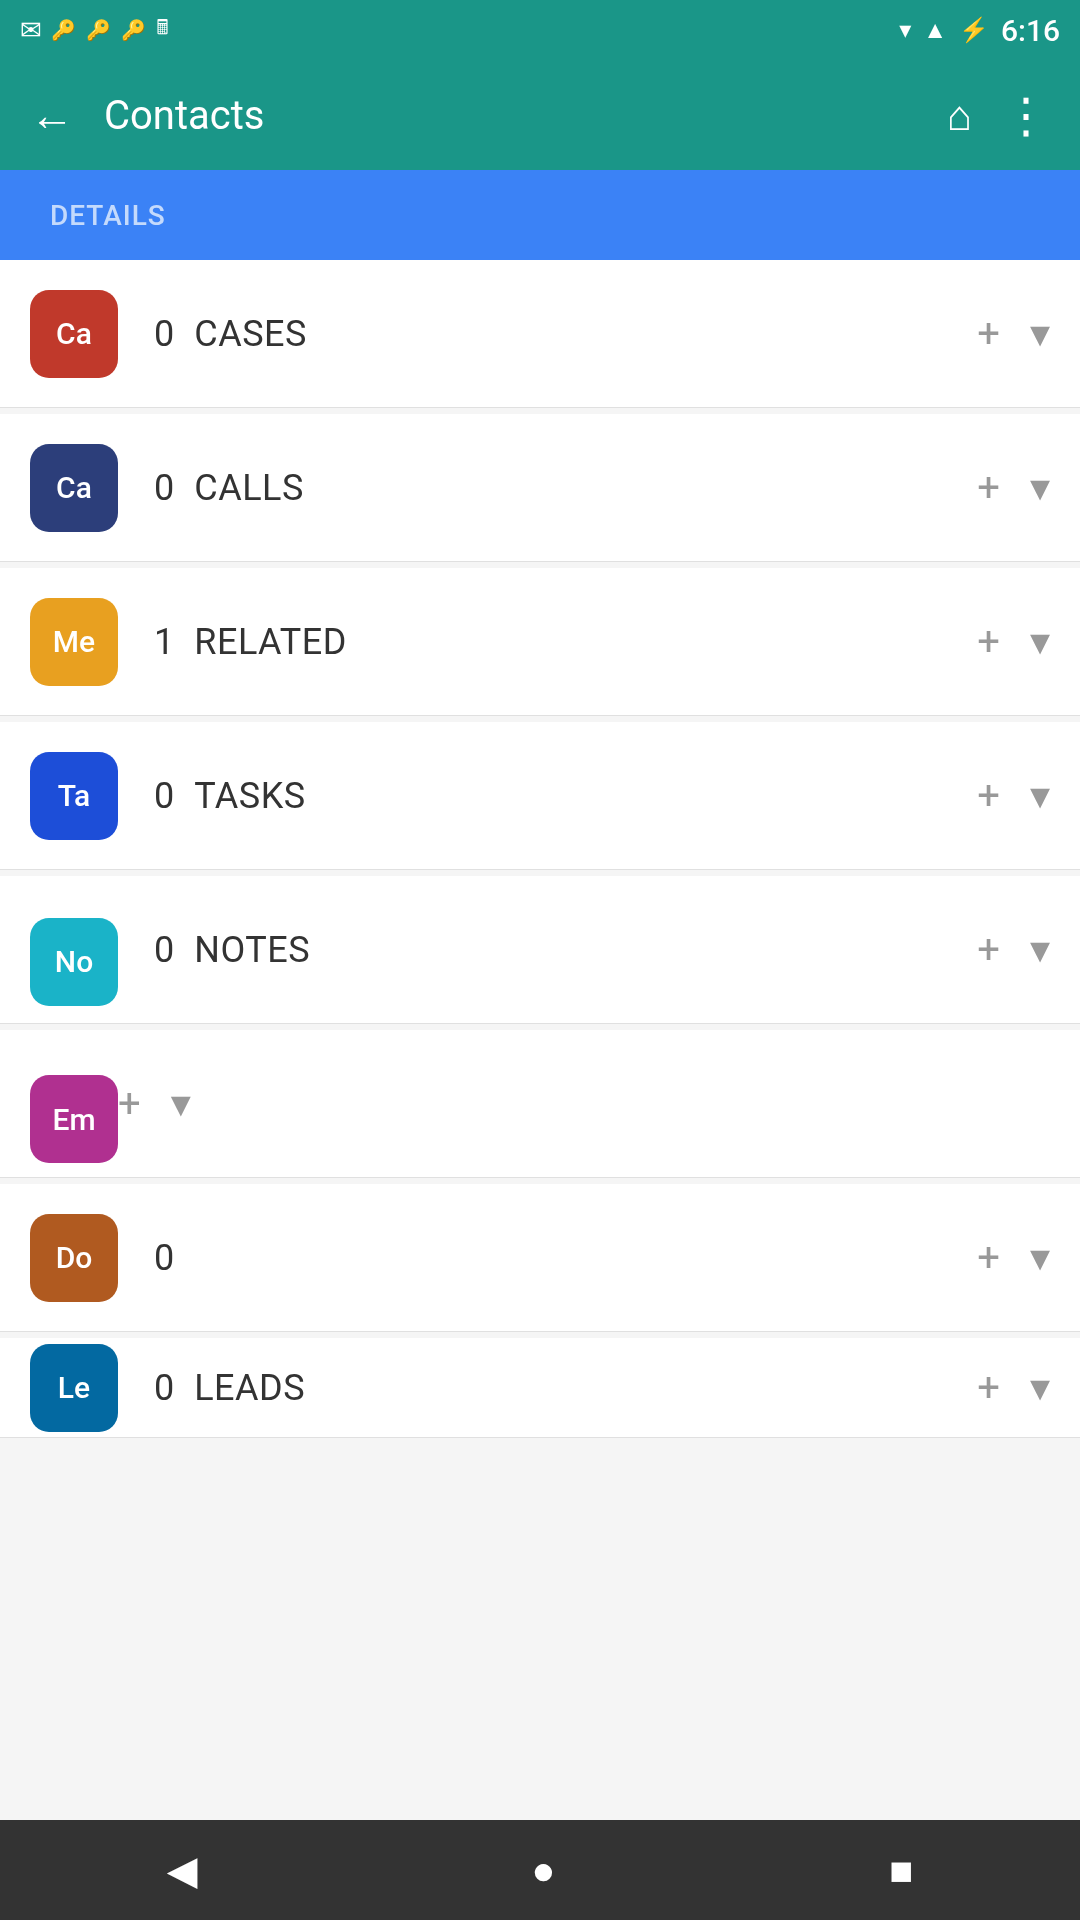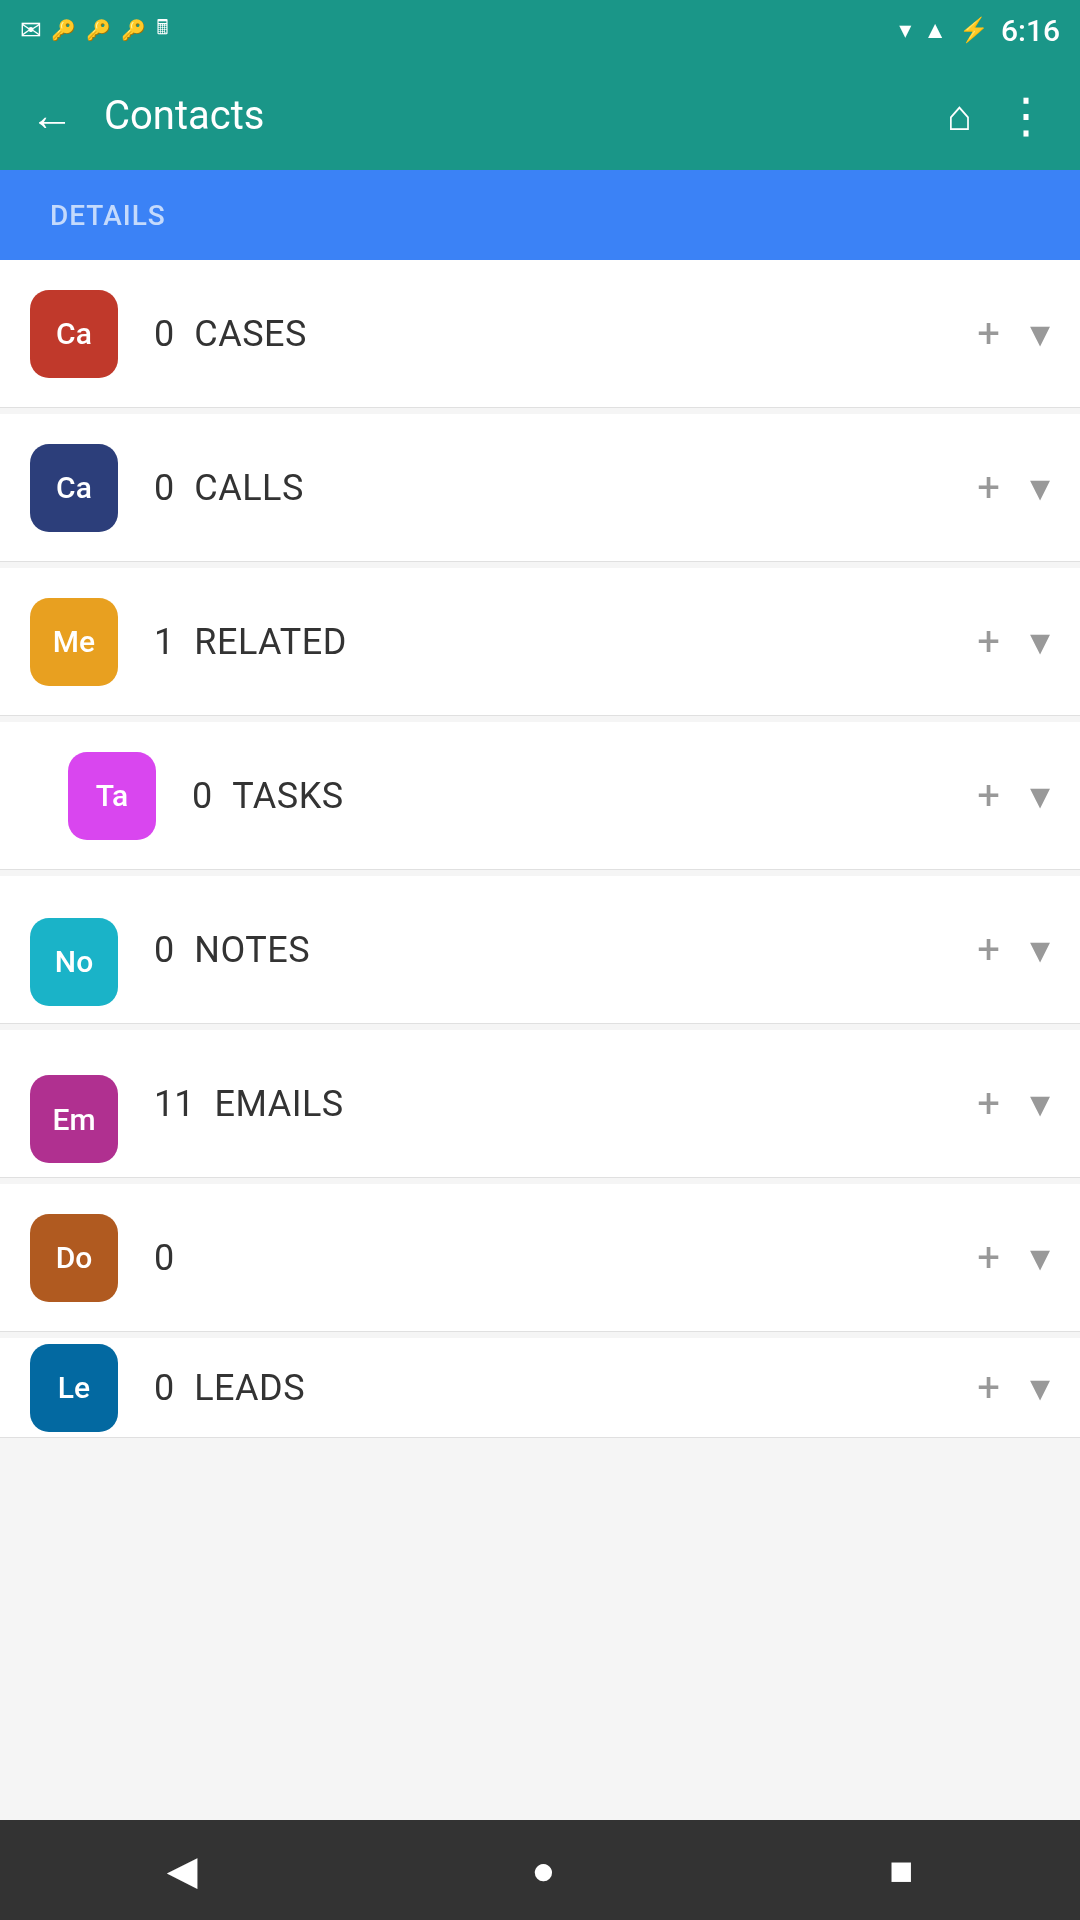--- a/index.html
+++ b/index.html
@@ -275,21 +275,21 @@
       <span class="item-count">1</span>
       <span class="item-label">RELATED</span>
     </div>
     <div class="item-actions">
       <span class="action-icon">+</span>
       <span class="action-icon">▾</span>
     </div>
   </div>
 
   <div class="list-item">
-    <div class="item-icon" style="background-color: #d946ef; margin-left: 38px;">
+    <div class="item-icon" style="background-color: #1d4ed8;">
       <span>Ta</span>
     </div>
     <div class="item-content">
       <span class="item-count">0</span>
       <span class="item-label">TASKS</span>
     </div>
     <div class="item-actions">
       <span class="action-icon">+</span>
       <span class="action-icon">▾</span>
     </div>
@@ -305,24 +305,20 @@
     </div>
     <div class="item-actions">
       <span class="action-icon">+</span>
       <span class="action-icon">▾</span>
     </div>
   </div>
 
   <div class="list-item">
     <div class="item-icon" style="background-color: #b03090; margin-top: 31px;">
       <span>Em</span>
-    </div>
-    <div class="item-content">
-      <span class="item-count">11</span>
-      <span class="item-label">EMAILS</span>
     </div>
     <div class="item-actions">
       <span class="action-icon">+</span>
       <span class="action-icon">▾</span>
     </div>
   </div>
 
   <div class="list-item">
     <div class="item-icon" style="background-color: #b05a20;">
       <span>Do</span>

